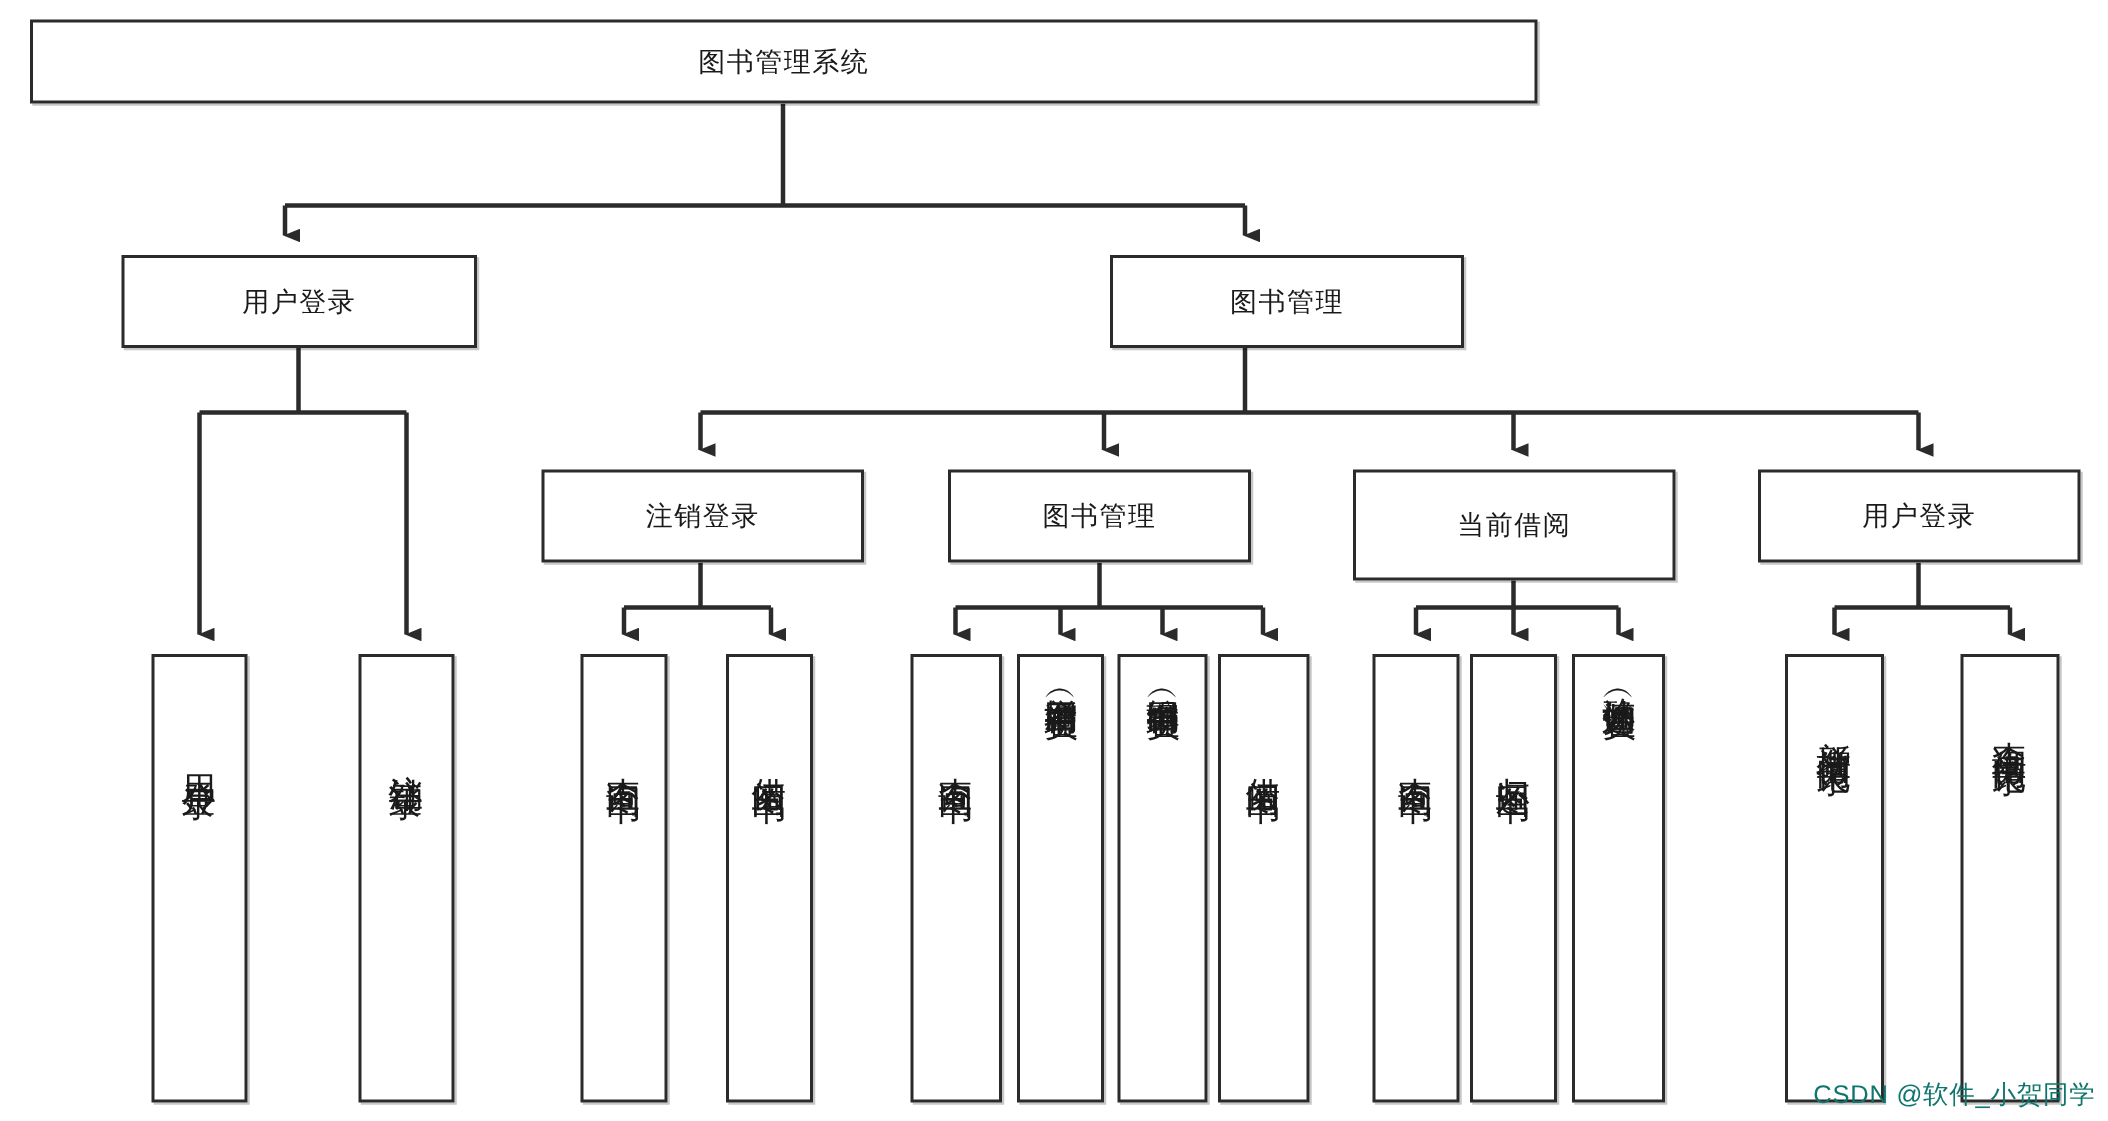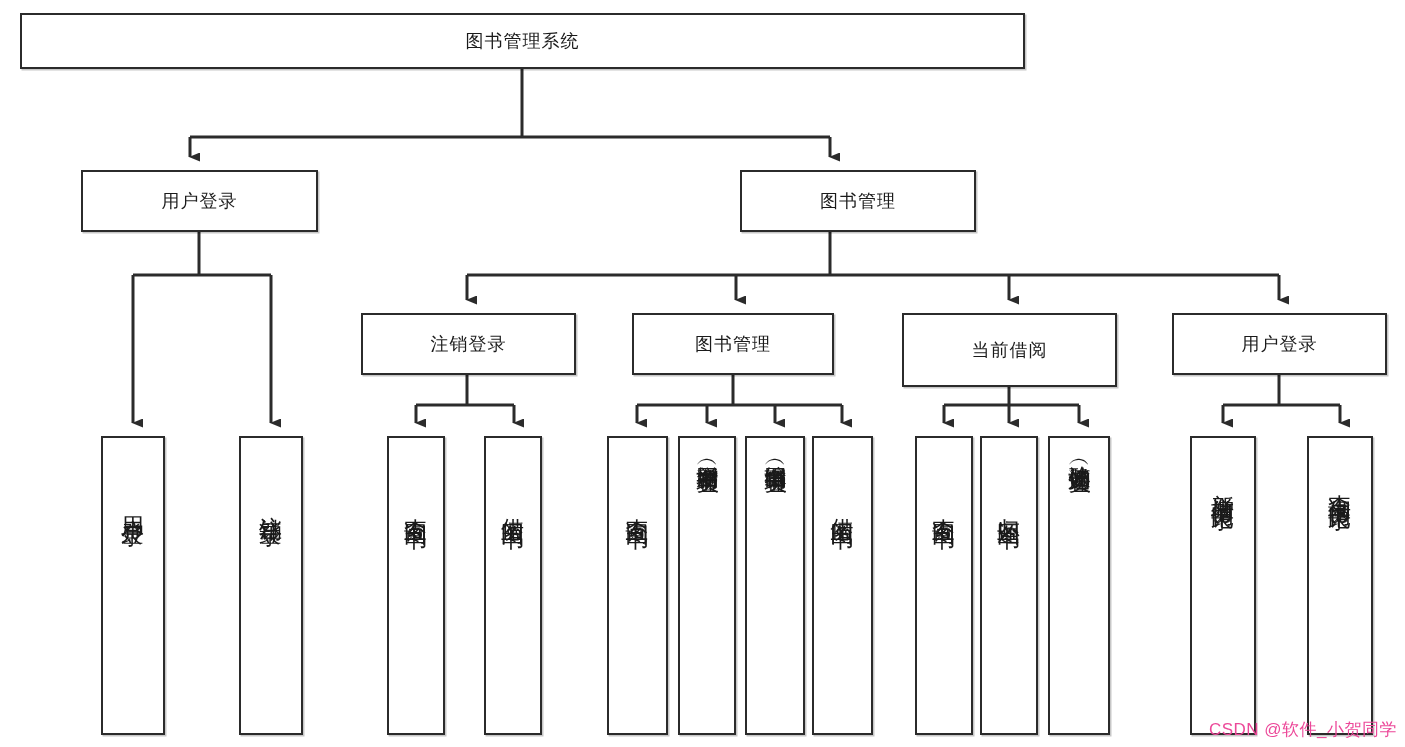--- a/index.html
+++ b/index.html
@@ -56,21 +56,21 @@
   }
   .vert-text.tight {
     letter-spacing: 1px;
     font-size: 22px;
   }
   .watermark {
     position: absolute;
     right: 8px;
     bottom: 6px;
     font-size: 17px;
-    color: #ec4899;
+    color: #0f766e;
     letter-spacing: 0.5px;
     white-space: nowrap;
     pointer-events: none;
   }
 </style>
 </head>
 <body>
 
 <div id="diagram-root">
 

